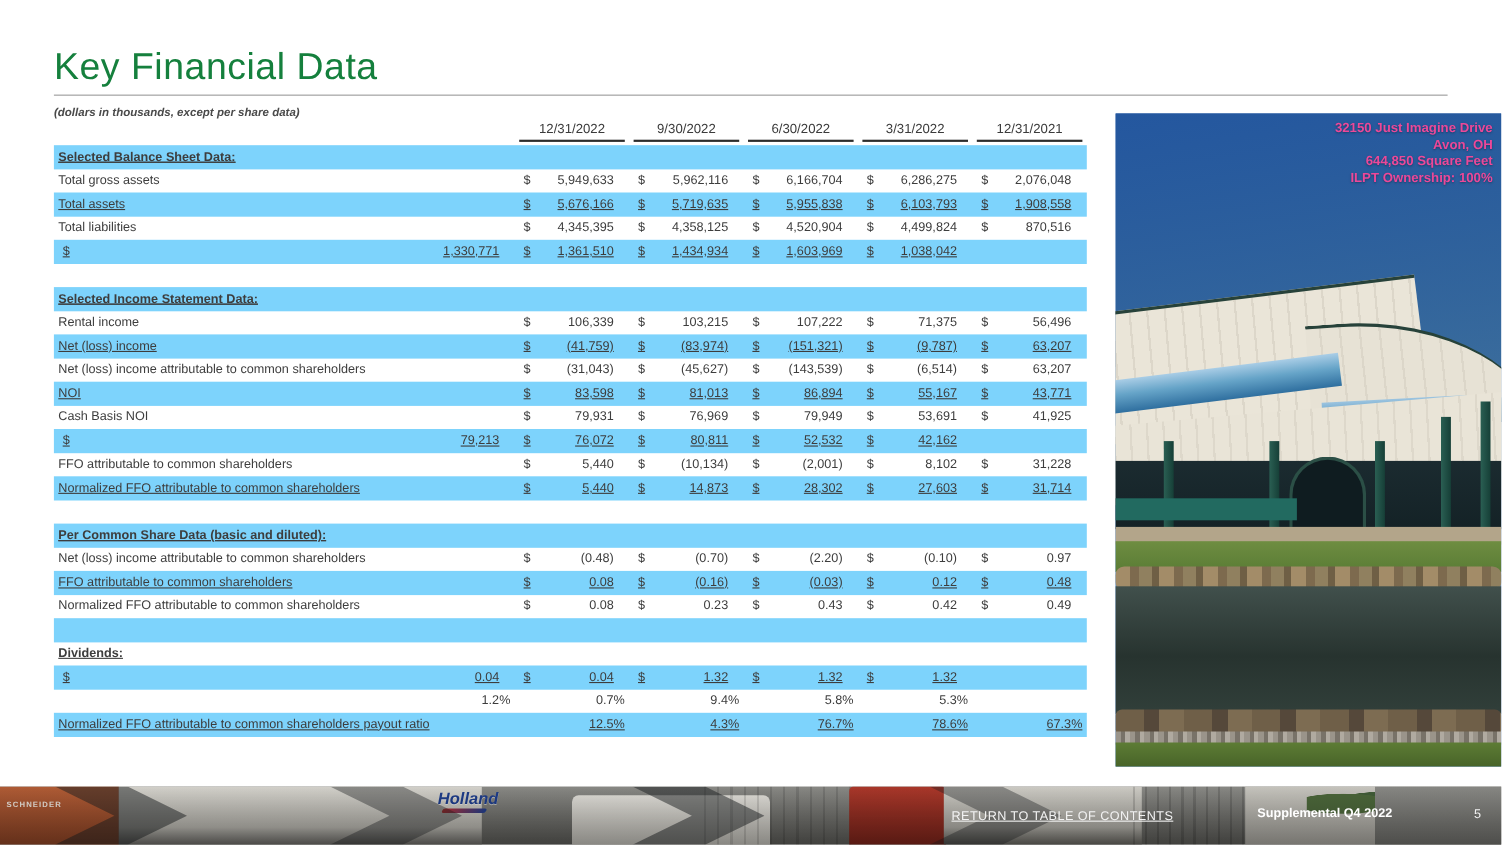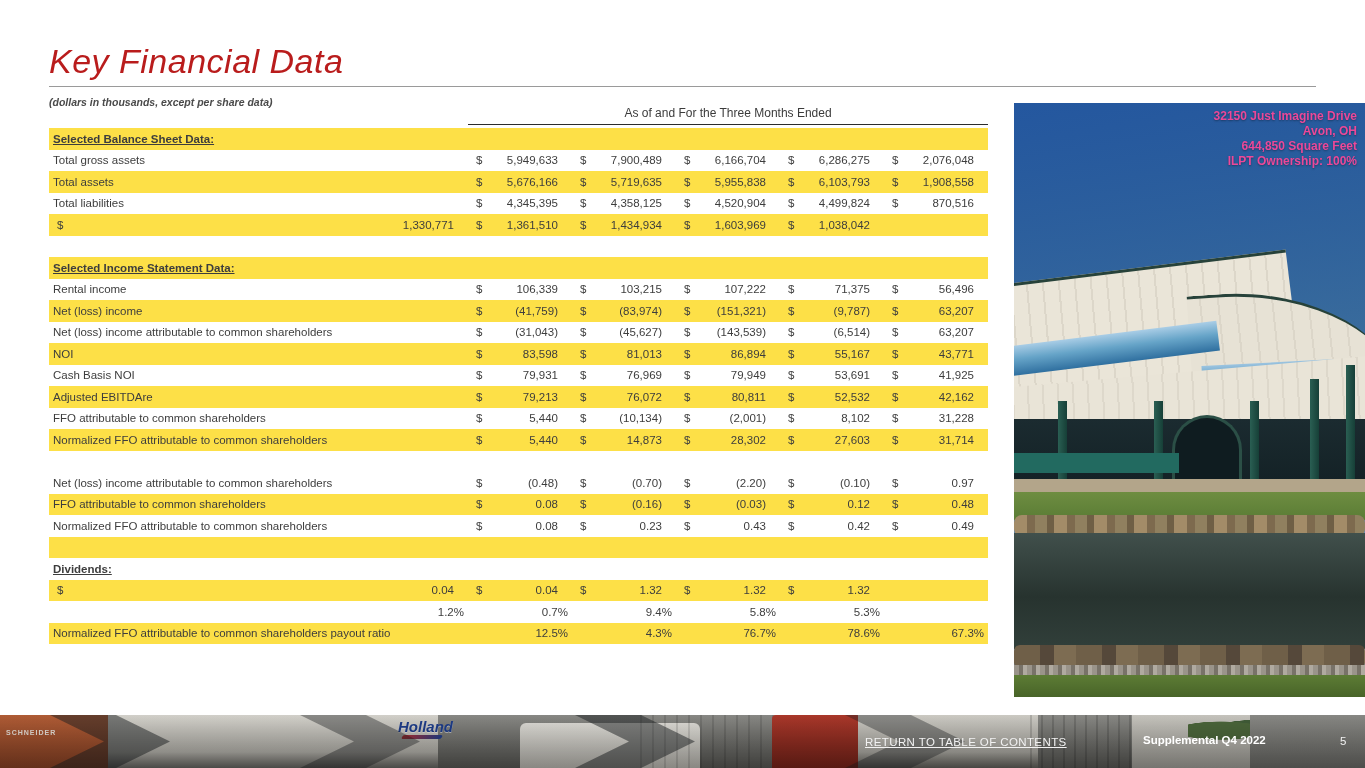--- a/index.html
+++ b/index.html
@@ -2,38 +2,38 @@
 <html><head>
 <meta charset="utf-8">
 <style>
   * { margin:0; padding:0; box-sizing:border-box; }
   html,body { width:1365px; height:768px; overflow:hidden; background:#fff;
               font-family:"Liberation Sans", sans-serif; color:#3d3d3d; }
   .page { position:relative; width:1365px; height:768px; background:#fff; }
 
   
   .page-title { position:absolute; left:49px; top:42px; font-size:34px; font-weight:300;
-                color:#b91c1c; letter-spacing:.5px;font-style:italic; }
+                color:#15803d; letter-spacing:.5px; }
   .title-rule { position:absolute; left:49px; top:86px; width:1267px; height:1px; background:#9a9a9a; }
   .subtitle   { position:absolute; left:49px; top:96px; font-size:10.5px; font-style:italic; color:#4a4a4a;font-weight:bold; }
 
   .logo { position:absolute; left:1056px; top:14px; display:flex; align-items:center; gap:12px; }
   .logo-text .l1 { font-size:15px; font-weight:bold; letter-spacing:1.2px; color:#55585a; }
   .logo-text .l2 { font-size:9.5px; letter-spacing:4px; color:#77797b; margin-top:2px; }
 
   
   .fin-table { position:absolute; left:49px; top:106px; width:939px; font-size:11.5px; }
   .spanner { margin-left:419px; width:520px; text-align:center; font-size:12px; color:#3b3b3b;
              padding-bottom:4px; border-bottom:1.5px solid #2c2c2c; }
   .dates { display:grid; grid-template-columns:419px repeat(5,104px); margin-top:1px; }
   .dates .dcol { text-align:center; font-size:12px; color:#3b3b3b; padding:3px 0 3px 0; margin:0 4px;
                  border-bottom:2px solid #2c2c2c; }
   .rows { margin-top:3px; }
   .trow { display:grid; grid-template-columns:419px repeat(5,104px); align-items:center; height:21.5px; }
-  .trow.stripe { background:#fde047; }
+  .trow.stripe { background:#7dd3fc;text-decoration:underline; }
   .rlabel { padding-left:4px; white-space:nowrap; }
   .heading-text { padding-left:4px; font-weight:bold; text-decoration:underline; white-space:nowrap; }
   .cell { display:flex; justify-content:space-between; padding:0 14px 0 8px; }
   .cell .dollar { text-align:left; }
   .cell .val { text-align:right; }
   .trow.percent .cell { padding-right:4px; }
 
   
   .photo { position:absolute; left:1014px; top:103px; width:351px; height:594px; overflow:hidden; }
   .sky { position:absolute; inset:0; background:linear-gradient(170deg,#24579f 0%,#356790b0 45%,#7ba3d4 100%),
@@ -109,34 +109,41 @@
 <body>
 
 <div class="page">
 
   <div class="page-title">Key Financial Data</div>
   <div class="title-rule"></div>
   <div class="subtitle">(dollars in thousands, except per share data)</div>
 
 
   <div class="fin-table">
-    <div class="spanner">As of and For the Three Months Ended</div>
+    <div class="dates" id="col-headers">
+        <span></span>
+        <span class="dcol">12/31/2022</span>
+        <span class="dcol">9/30/2022</span>
+        <span class="dcol">6/30/2022</span>
+        <span class="dcol">3/31/2022</span>
+        <span class="dcol">12/31/2021</span>
+      </div>
     <div class="rows" id="fin-rows">
         <div class="trow stripe section">
           <span class="heading-text">Selected Balance Sheet Data:</span>
         </div>
         <div class="trow data">
           <span class="rlabel">Total gross assets</span>
           <span class="cell">
             <span class="dollar">$</span>
             <span class="val">5,949,633</span>
           </span>
           <span class="cell">
             <span class="dollar">$</span>
-            <span class="val">7,900,489</span>
+            <span class="val">5,962,116</span>
           </span>
           <span class="cell">
             <span class="dollar">$</span>
             <span class="val">6,166,704</span>
           </span>
           <span class="cell">
             <span class="dollar">$</span>
             <span class="val">6,286,275</span>
           </span>
           <span class="cell">
@@ -325,21 +332,20 @@
           <span class="cell">
             <span class="dollar">$</span>
             <span class="val">53,691</span>
           </span>
           <span class="cell">
             <span class="dollar">$</span>
             <span class="val">41,925</span>
           </span>
         </div>
         <div class="trow stripe data">
-          <span class="rlabel">Adjusted EBITDAre</span>
           <span class="cell">
             <span class="dollar">$</span>
             <span class="val">79,213</span>
           </span>
           <span class="cell">
             <span class="dollar">$</span>
             <span class="val">76,072</span>
           </span>
           <span class="cell">
             <span class="dollar">$</span>
@@ -394,20 +400,23 @@
           <span class="cell">
             <span class="dollar">$</span>
             <span class="val">27,603</span>
           </span>
           <span class="cell">
             <span class="dollar">$</span>
             <span class="val">31,714</span>
           </span>
         </div>
         <div class="trow spacer"></div>
+        <div class="trow stripe section">
+          <span class="heading-text">Per Common Share Data (basic and diluted):</span>
+        </div>
         <div class="trow data">
           <span class="rlabel">Net (loss) income attributable to common shareholders</span>
           <span class="cell">
             <span class="dollar">$</span>
             <span class="val">(0.48)</span>
           </span>
           <span class="cell">
             <span class="dollar">$</span>
             <span class="val">(0.70)</span>
           </span>

